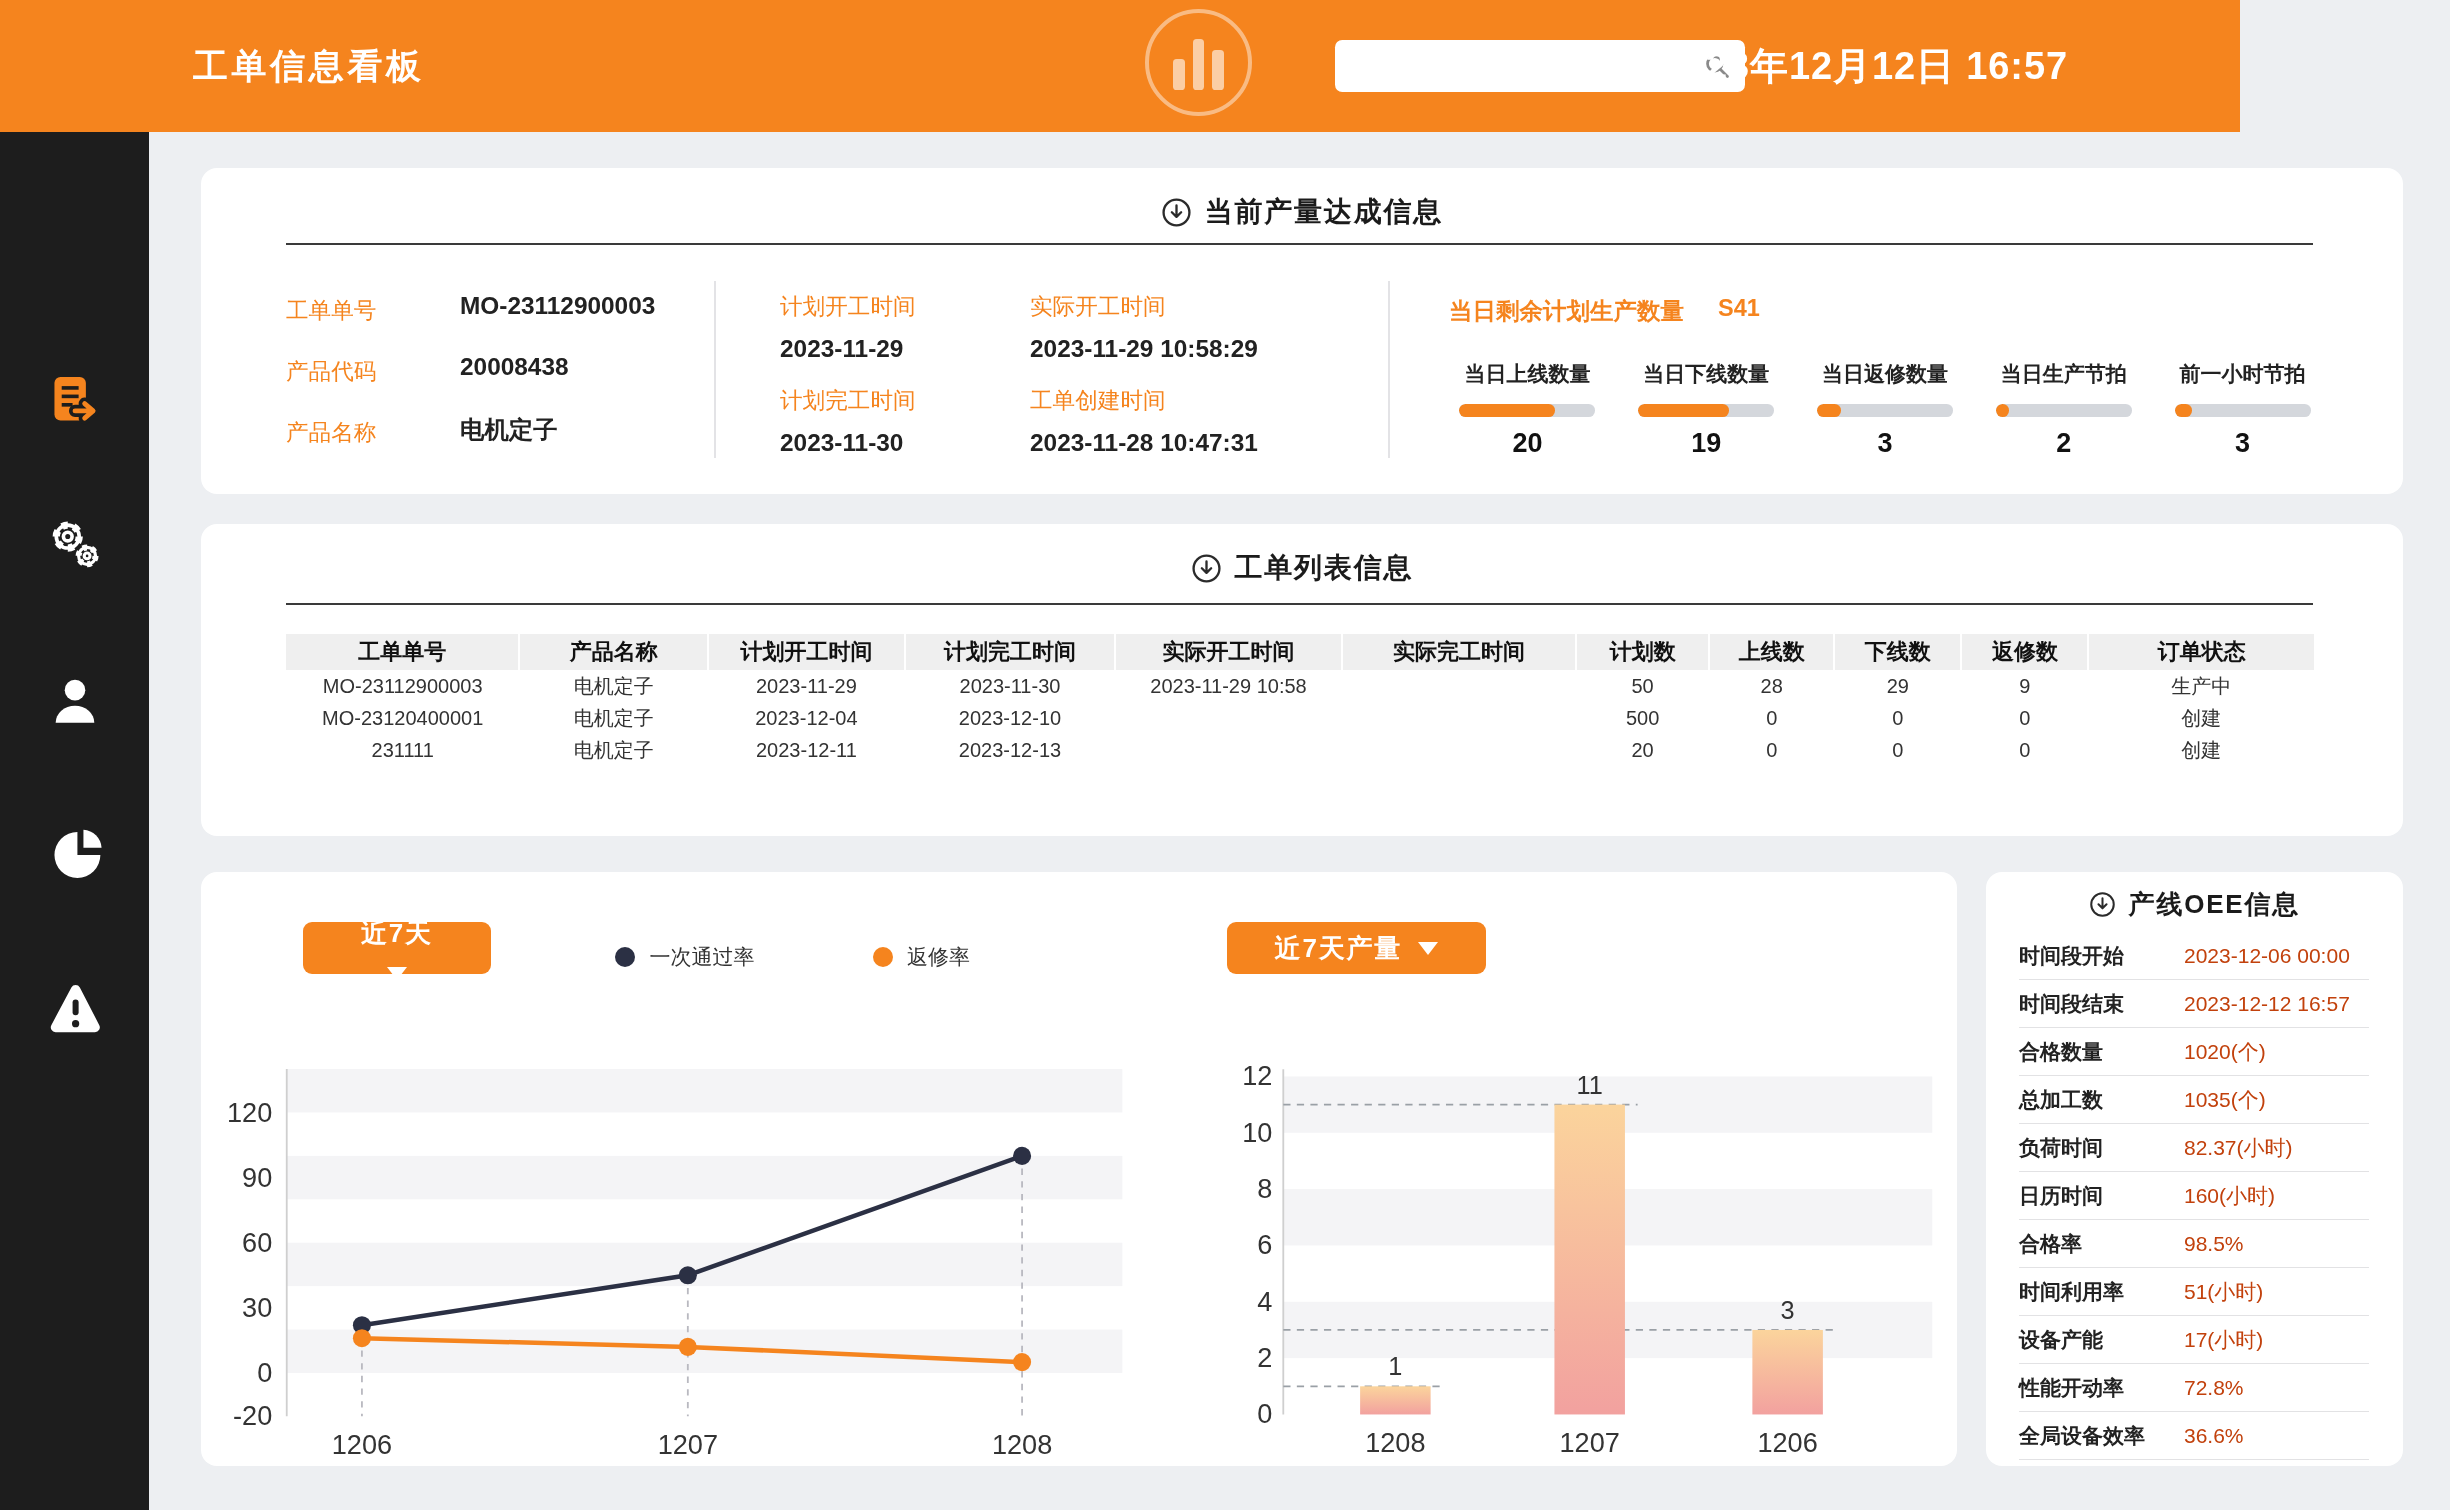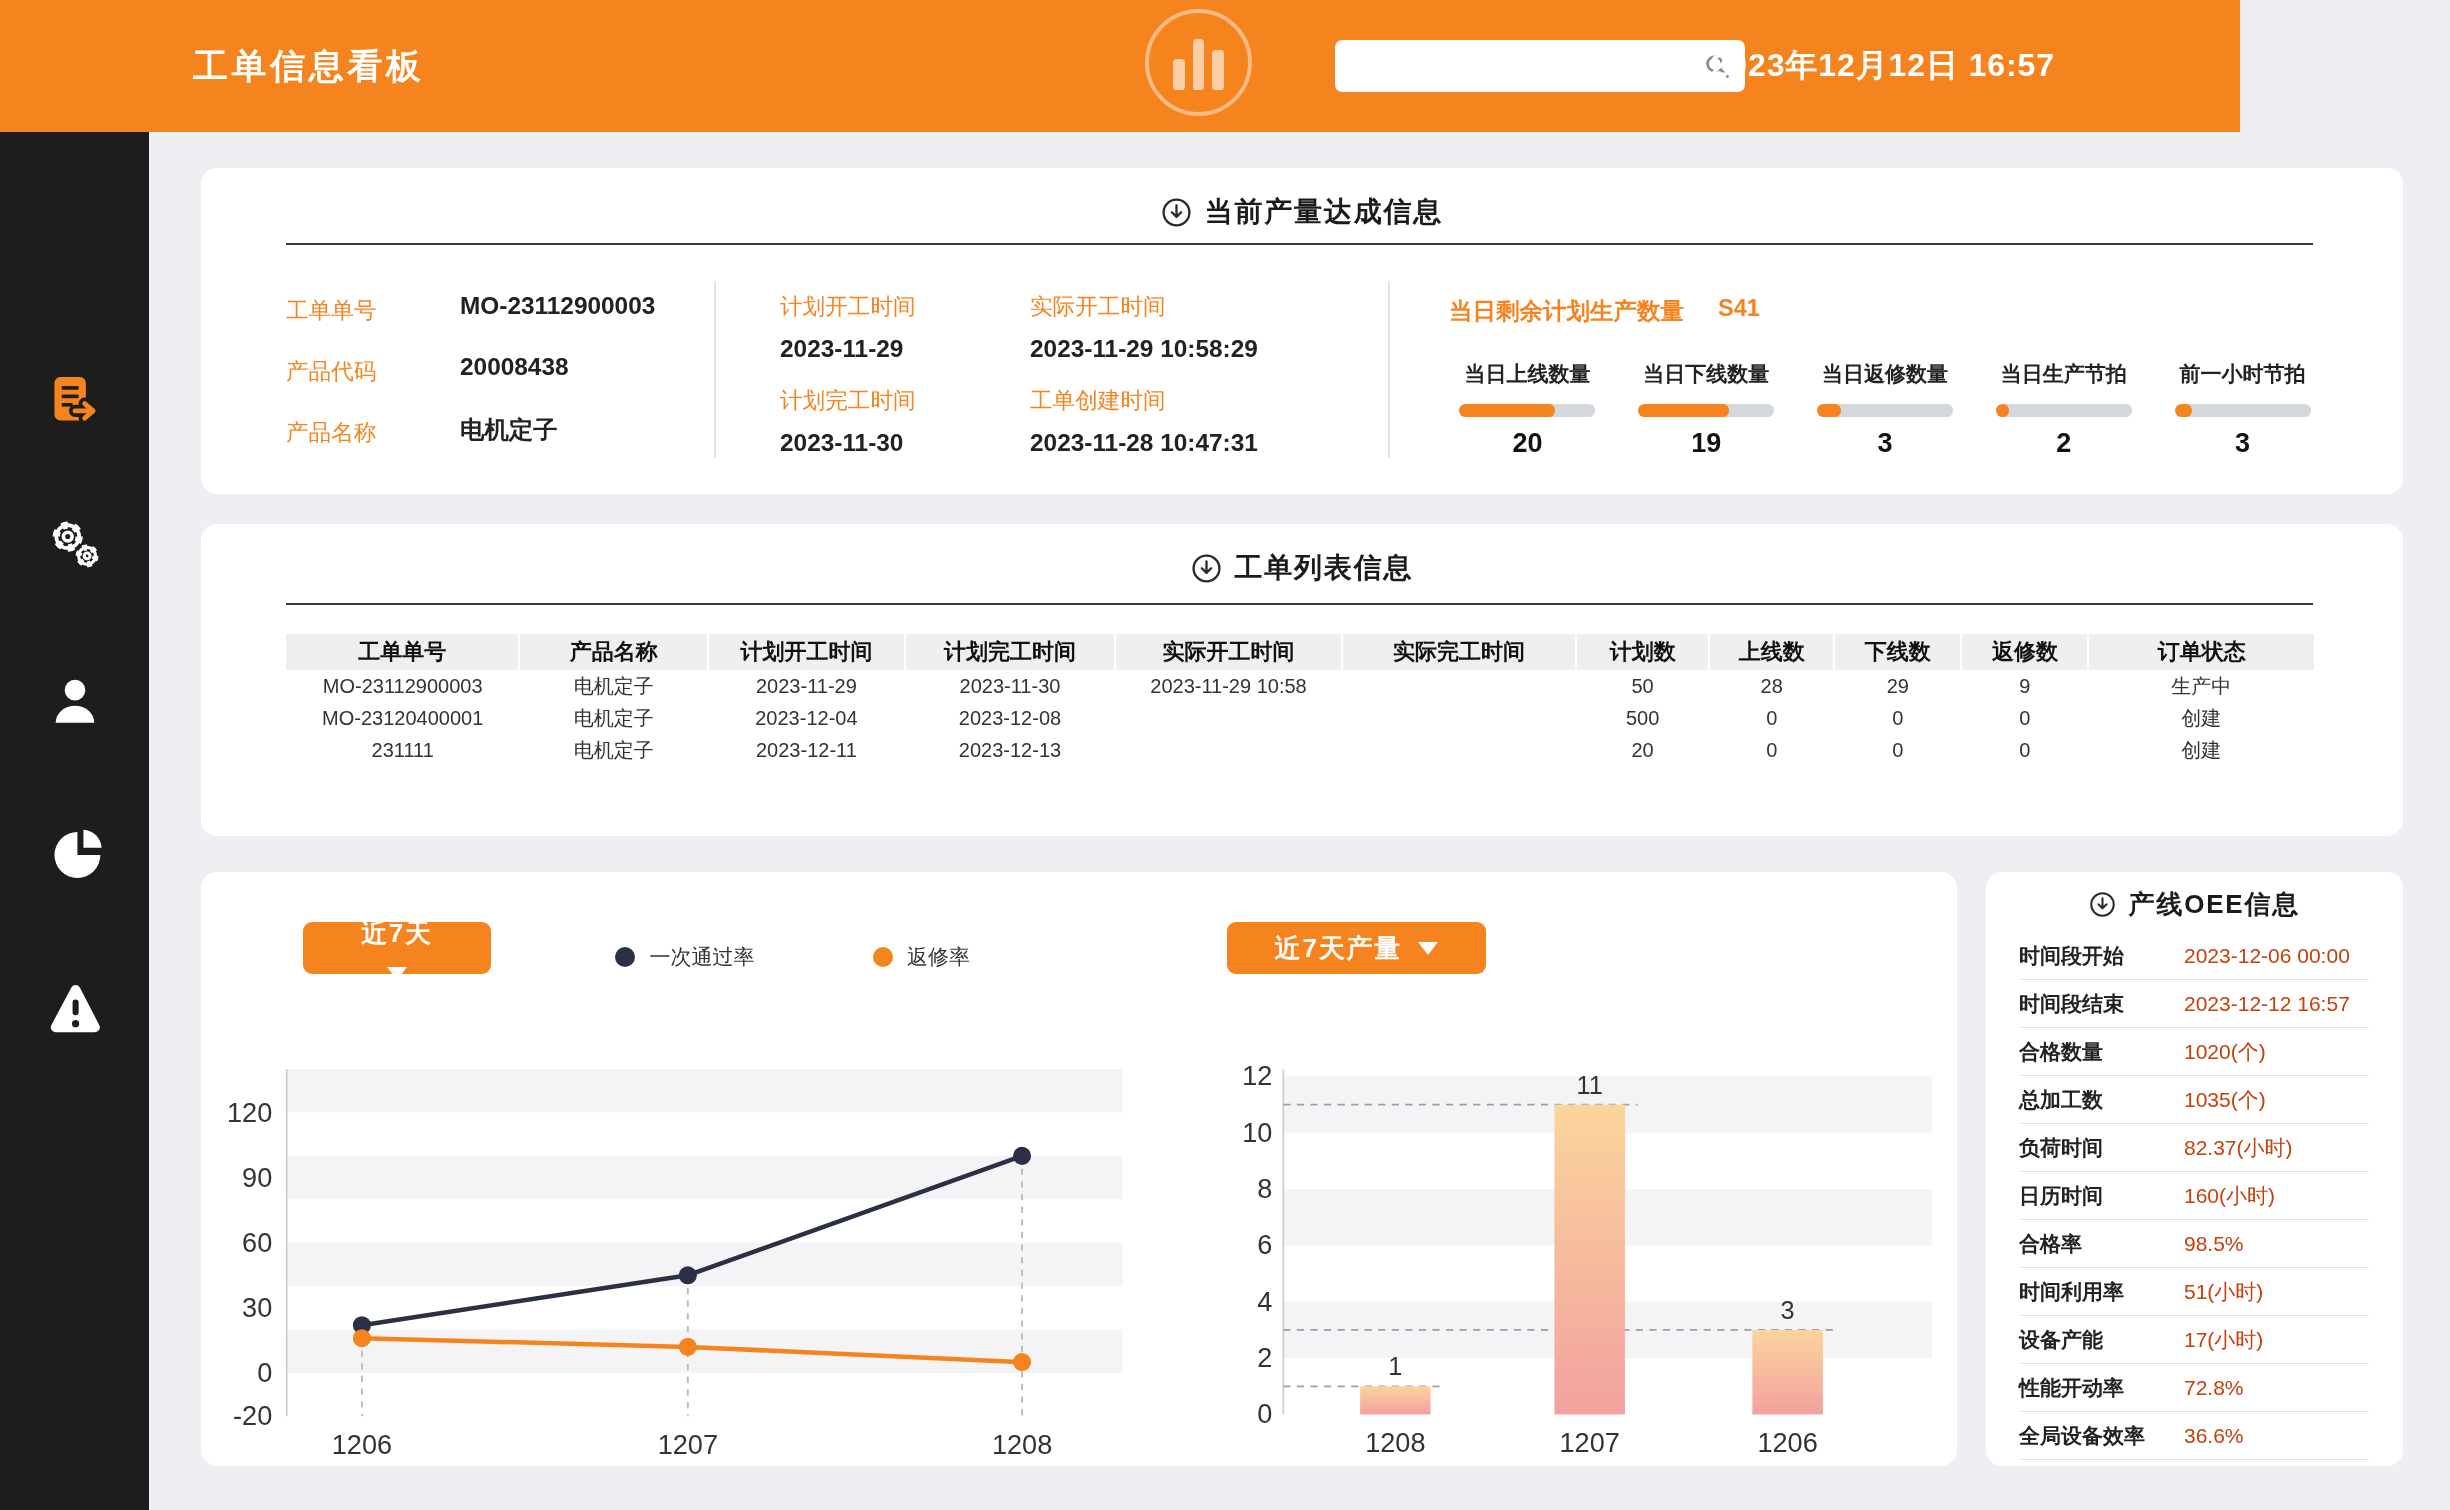--- a/index.html
+++ b/index.html
@@ -15,22 +15,22 @@
     color:#fff;font-size:35px;font-weight:bold;letter-spacing:3.6px;}
   .logo{position:absolute;left:1145px;top:9px;width:107px;height:107px;border-radius:50%;
     border:4.5px solid rgba(255,255,255,.45);display:flex;align-items:flex-end;justify-content:center;
     gap:8.1px;padding-bottom:22px;box-sizing:border-box;}
   .logo .bar{width:11.8px;background:rgba(255,255,255,.6);border-radius:3.6px;}
   .logo .b1{height:31px;} .logo .b2{height:51px;} .logo .b3{height:40px;}
   .search-box{position:absolute;left:1335px;top:40px;width:410px;height:52px;background:#fff;border-radius:7.2px;}
   .search-box input{position:absolute;inset:0;border:none;outline:none;background:transparent;
     font-size:23.5px;padding:0 56px 0 20px;font-family:inherit;color:#333;}
   .search-icon{position:absolute;right:12.7px;top:11.8px;width:29px;height:29px;}
-  .header-date{position:absolute;right:185px;top:50%;transform:translateY(-50%);
-    color:#fff;font-size:32px;font-weight:bold;letter-spacing:0.9px;}
+  .header-date{position:absolute;right:172px;top:50%;transform:translateY(-50%);
+    color:#fff;font-size:38px;font-weight:bold;letter-spacing:0.9px;}
   
   .sidebar{position:absolute;left:0;top:132px;width:149px;height:1378px;background:#1D1D1D;z-index:4;}
   .side-icon{position:absolute;left:50%;transform:translateX(-50%);width:58px;height:58px;cursor:pointer;}
   .si-1{top:239px;} .si-2{top:384px;} .si-3{top:540px;} .si-4{top:694px;} .si-5{top:847px;}
   
   .card{position:absolute;background:#fff;border-radius:16px;}
   .card-production{left:201px;top:168px;width:2202px;height:326px;}
   .card-orders{left:201px;top:524px;width:2202px;height:312px;}
   .card-charts{left:201px;top:872px;width:1756px;height:594px;}
   .card-oee{left:1986px;top:872px;width:417px;height:594px;}
@@ -265,21 +265,21 @@
           <td>50</td>
           <td>28</td>
           <td>29</td>
           <td>9</td>
           <td>生产中</td>
         </tr>
         <tr>
           <td>MO-23120400001</td>
           <td>电机定子</td>
           <td>2023-12-04</td>
-          <td>2023-12-08</td>
+          <td>2023-12-10</td>
           <td></td>
           <td></td>
           <td>500</td>
           <td>0</td>
           <td>0</td>
           <td>0</td>
           <td>创建</td>
         </tr>
         <tr>
           <td>231111</td>

